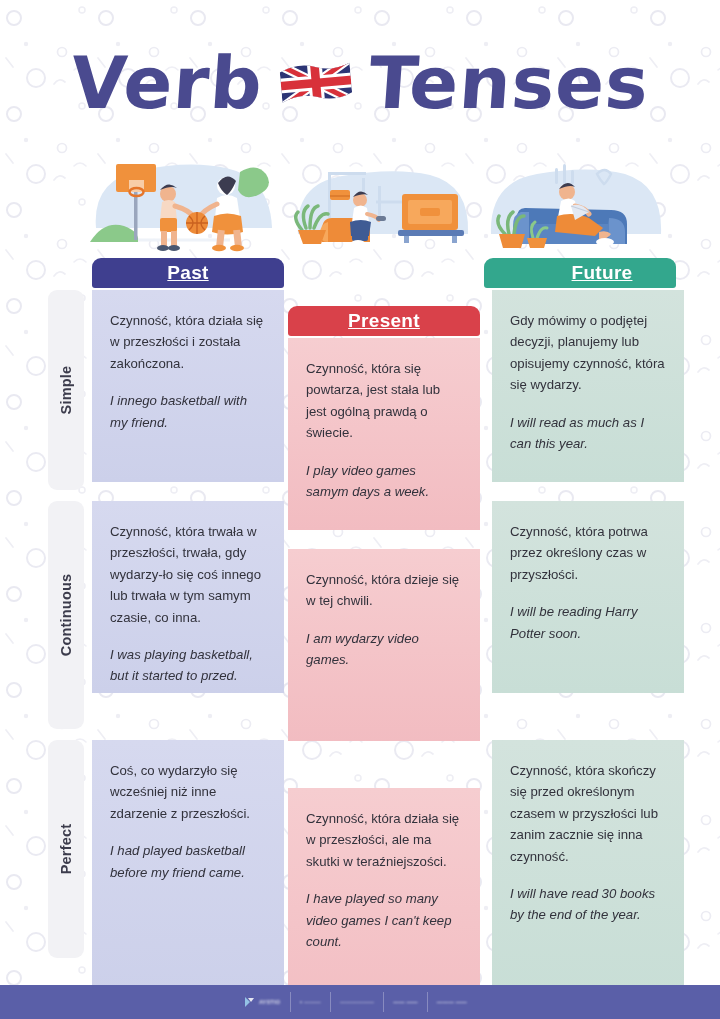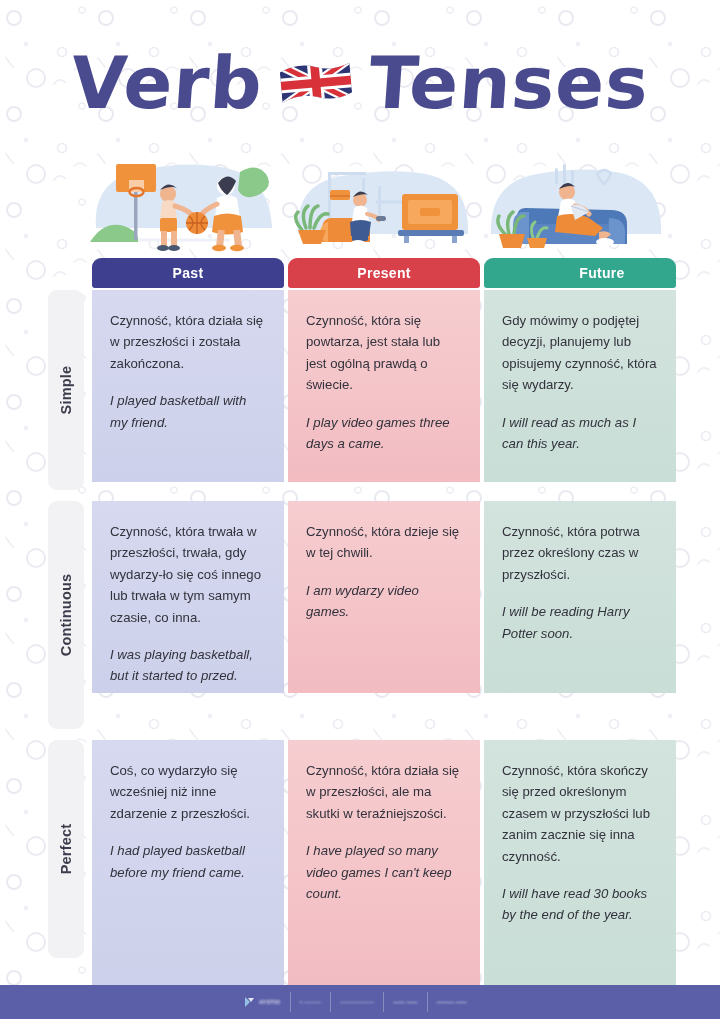--- a/index.html
+++ b/index.html
@@ -98,33 +98,34 @@
   #rl-simple     { top: 32px;  height: 200px; }
   #rl-continuous { top: 243px; height: 228px; }
   #rl-perfect    { top: 482px; height: 218px; }
 
   .col {
     position: absolute;
     top: 0;
     width: 192px;
   }
   #col-past    { left: 44px;  }
-  #col-present { left: 240px; }
+  #col-present { left: 240px; margin-top: 48px; }
   #col-future  { left: 436px; }
 
   .colhead {
     height: 30px;
     border-radius: 9px 9px 3px 3px;
     display: flex;
     align-items: center;
     justify-content: center;
     color: #ffffff;
-    font-size: 14px;
+    font-size: 19px;
     font-weight: 700;
     letter-spacing: .3px;
+    text-decoration: underline;
   }
   #head-past    { background: #3f3f8f; }
   #head-present { background: #d9414a; }
   #head-future  { background: #33a78d; padding-left: 44px; }
 
   .cell {
     position: absolute;
     left: 0;
     width: 192px;
     box-sizing: border-box;
@@ -140,21 +141,21 @@
   }
 
   
   .r-simple     { top: 32px;  height: 192px; }
   .r-continuous { top: 243px; height: 192px; }
   .r-perfect    { top: 482px; height: 258px; }
 
   
   #col-past    .cell { background: linear-gradient(180deg, #d6d9ef 0%, #ccd0ea 100%); }
   #col-present .cell { background: linear-gradient(180deg, #f6cdd0 0%, #f2bcc1 100%); }
-  #col-future  .cell { background: linear-gradient(180deg, #d3e3dd 0%, #c8ded6 100%); }
+  #col-future  .cell { background: linear-gradient(180deg, #d3e3dd 0%, #c8ded6 100%); margin-left: 8px; }
 
   
   #footer {
     position: absolute;
     left: 0;
     top: 985px;
     width: 720px;
     height: 34px;
     background: #5a5fa8;
     z-index: 2;
@@ -333,40 +334,40 @@
     </div>
     <div class="rowlabel" id="rl-perfect">
       <span>Perfect</span>
     </div>
 
     <div class="col" id="col-past">
       <div class="colhead" id="head-past">Past</div>
 
       <div class="cell r-simple">
         <p class="desc">Czynność, która działa się w przeszłości i została zakończona.</p>
-        <p class="example">I played basketball with my friend.</p>
+        <p class="example">I innego basketball with my friend.</p>
       </div>
 
       <div class="cell r-continuous">
         <p class="desc">Czynność, która trwała w przeszłości, trwała, gdy wydarzy-ło się coś innego lub trwała w tym samym czasie, co inna.</p>
         <p class="example">I was playing basketball, but it started to przed.</p>
       </div>
 
       <div class="cell r-perfect">
         <p class="desc">Coś, co wydarzyło się wcześniej niż inne zdarzenie z przeszłości.</p>
         <p class="example">I had played basketball before my friend came.</p>
       </div>
     </div>
 
     <div class="col" id="col-present">
       <div class="colhead" id="head-present">Present</div>
 
       <div class="cell r-simple">
         <p class="desc">Czynność, która się powtarza, jest stała lub jest ogólną prawdą o świecie.</p>
-        <p class="example">I play video games three days a came.</p>
+        <p class="example">I play video games samym days a week.</p>
       </div>
 
       <div class="cell r-continuous">
         <p class="desc">Czynność, która dzieje się w tej chwili.</p>
         <p class="example">I am wydarzy video games.</p>
       </div>
 
       <div class="cell r-perfect">
         <p class="desc">Czynność, która działa się w przeszłości, ale ma skutki w teraźniejszości.</p>
         <p class="example">I have played so many video games I can't keep count.</p>

